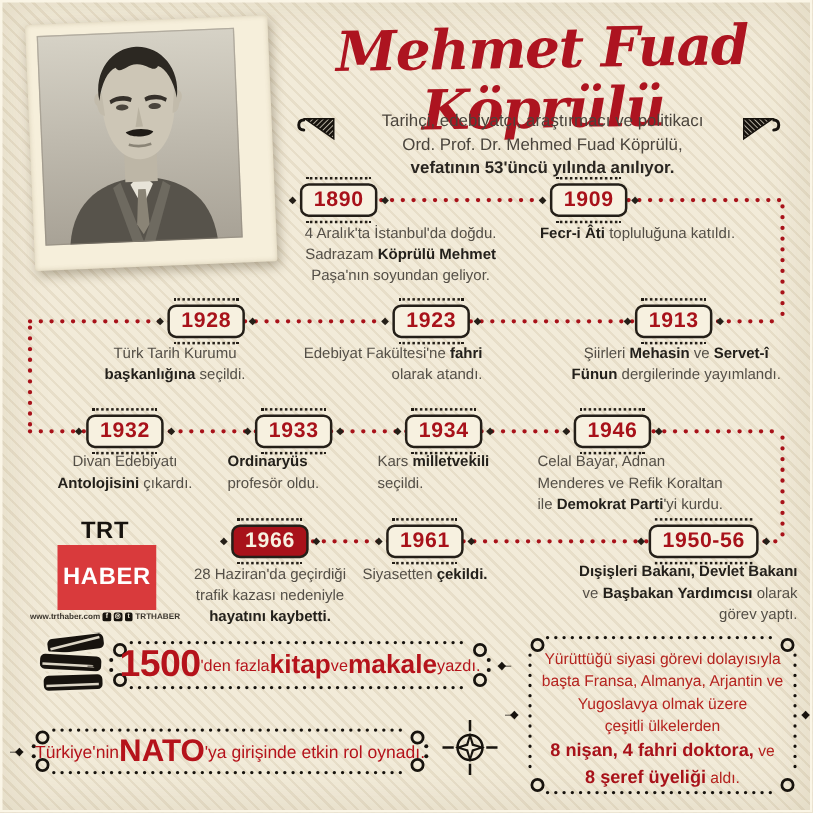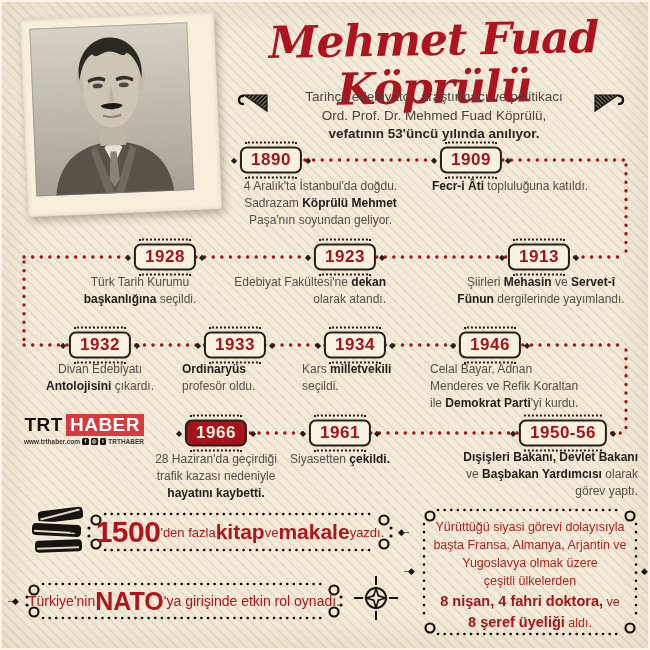--- a/index.html
+++ b/index.html
@@ -58,23 +58,23 @@
   .e5{left:35px;top:361px;width:130px;text-align:center;}
   .e6{left:182px;top:361px;width:112px;text-align:left;}
   .e7{left:302px;top:361px;width:112px;text-align:left;}
   .e8{left:430px;top:361px;width:192px;text-align:left;}
   .e9{left:125px;top:451px;width:182px;text-align:center;}
   .e10{left:262px;top:451px;width:156px;text-align:center;}
   .e11{left:428px;top:449px;width:210px;text-align:right;}
 
   
   .trt-logo{left:24px;top:414px;width:120px;z-index:3;text-align:right;}
-  .trt-main{display:flex;justify-content:flex-end;align-items:center;}
+  .trt-main{display:flex;justify-content:flex-end;align-items:center;flex-direction:column;}
   .trt-txt{font-weight:900;font-size:19px;color:#17130e;letter-spacing:.5px;}
-  .haber-box{background:#d93a3c;color:#fff;font-weight:900;font-size:19px;padding:0 4px;margin-left:3px;letter-spacing:.5px;}
+  .haber-box{background:#d93a3c;color:#fff;font-weight:900;font-size:19px;padding:15px 4px;margin-left:3px;letter-spacing:.5px;}
   .trt-sub{font-size:6.5px;color:#6a645a;margin-top:2px;display:flex;justify-content:flex-end;align-items:center;gap:2px;}
   .trt-sub b{color:#3c372f;}
   .soc{display:inline-block;width:7px;height:7px;background:#17130e;color:#f2ebd9;font-size:5.5px;line-height:7px;text-align:center;border-radius:1.5px;font-weight:bold;}
 
   
   .books{left:26px;top:506px;width:64px;height:54px;z-index:3;}
   .banner{position:absolute;z-index:3;}
   .banner .frame{position:absolute;left:0;top:0;}
   .banner .txt{position:relative;width:100%;height:100%;display:flex;align-items:center;justify-content:center;
     color:#b5131b;white-space:nowrap;}
@@ -231,21 +231,21 @@
     </div>
   <div class="badge b195056">
       <span class="badge-orn">◆</span>
       <span class="badge-box"><span class="badge-year">1950-56</span></span>
       <span class="badge-orn">◆</span>
     </div>
 
   <div class="event e0">4 Aralık'ta İstanbul'da doğdu.<br>Sadrazam <b>Köprülü Mehmet</b><br>Paşa'nın soyundan geliyor.</div>
   <div class="event e1"><b>Fecr-i Âti</b> topluluğuna katıldı.</div>
   <div class="event e2">Türk Tarih Kurumu<br><b>başkanlığına</b> seçildi.</div>
-  <div class="event e3">Edebiyat Fakültesi'ne <b>dekan</b><br>olarak atandı.</div>
+  <div class="event e3">Edebiyat Fakültesi'ne <b>fahri</b><br>olarak atandı.</div>
   <div class="event e4">Şiirleri <b>Mehasin</b> ve <b>Servet-î</b><br><b>Fünun</b> dergilerinde yayımlandı.</div>
   <div class="event e6"><b>Ordinaryüs</b><br>profesör oldu.</div>
   <div class="event e5">Divan Edebiyatı<br><b>Antolojisini</b> çıkardı.</div>
   <div class="event e8">Celal Bayar, Adnan<br>Menderes ve Refik Koraltan<br>ile <b>Demokrat Parti</b>'yi kurdu.</div>
   <div class="event e7">Kars <b>milletvekili</b><br>seçildi.</div>
   <div class="event e9">28 Haziran'da geçirdiği<br>trafik kazası nedeniyle<br><b>hayatını kaybetti.</b></div>
   <div class="event e10">Siyasetten <b>çekildi.</b></div>
   <div class="event e11"><b>Dışişleri Bakanı, Devlet Bakanı</b><br>ve <b>Başbakan Yardımcısı</b> olarak<br>görev yaptı.</div>
 
   <div class="abs trt-logo">

